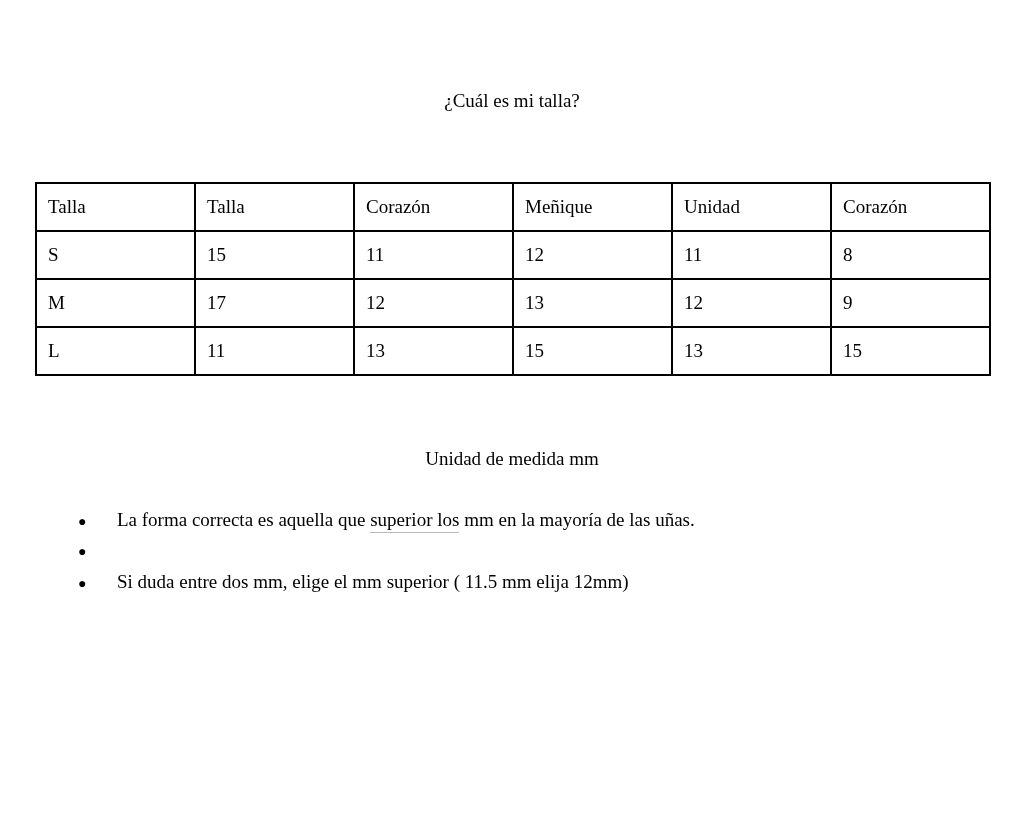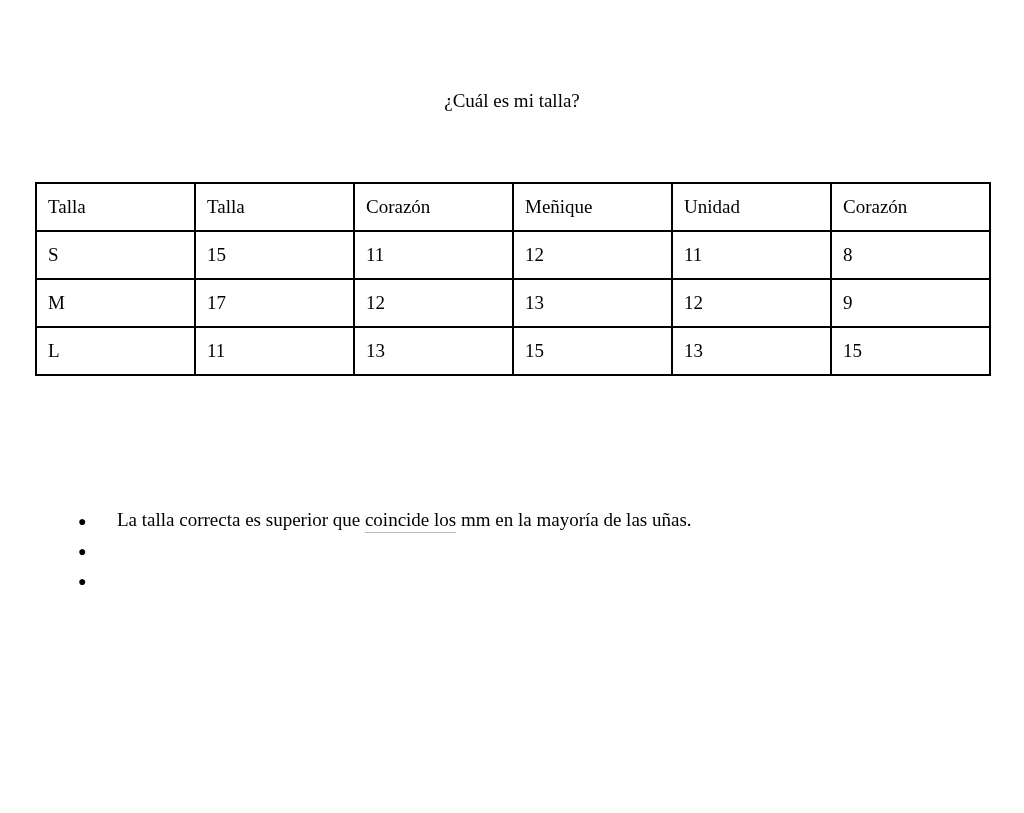--- a/index.html
+++ b/index.html
@@ -127,27 +127,29 @@
             <td>11</td>
             <td>13</td>
             <td>15</td>
             <td>13</td>
             <td>15</td>
           </tr>
         </tbody>
     </table>
   </div>
 
+  <div class="subtitle">Unidad de medida mm</div>
 
   <ul class="notes">
       <li class="note-item">
         <span class="note-marker">●</span>
-        <span class="note-text"><span>La talla correcta es superior que </span><span class="grammar-underline">coincide los</span><span> mm en la mayoría de las uñas.</span></span>
+        <span class="note-text"><span>La forma correcta es aquella que </span><span class="grammar-underline">superior los</span><span> mm en la mayoría de las uñas.</span></span>
       </li>
       <li class="note-item">
         <span class="note-marker">●</span>
       </li>
       <li class="note-item">
         <span class="note-marker">●</span>
+        <span class="note-text"><span>Si duda entre dos mm, elige el mm superior ( 11.5 mm elija 12mm)</span></span>
       </li>
     </ul>
 
 </div>
 
 </body></html>

